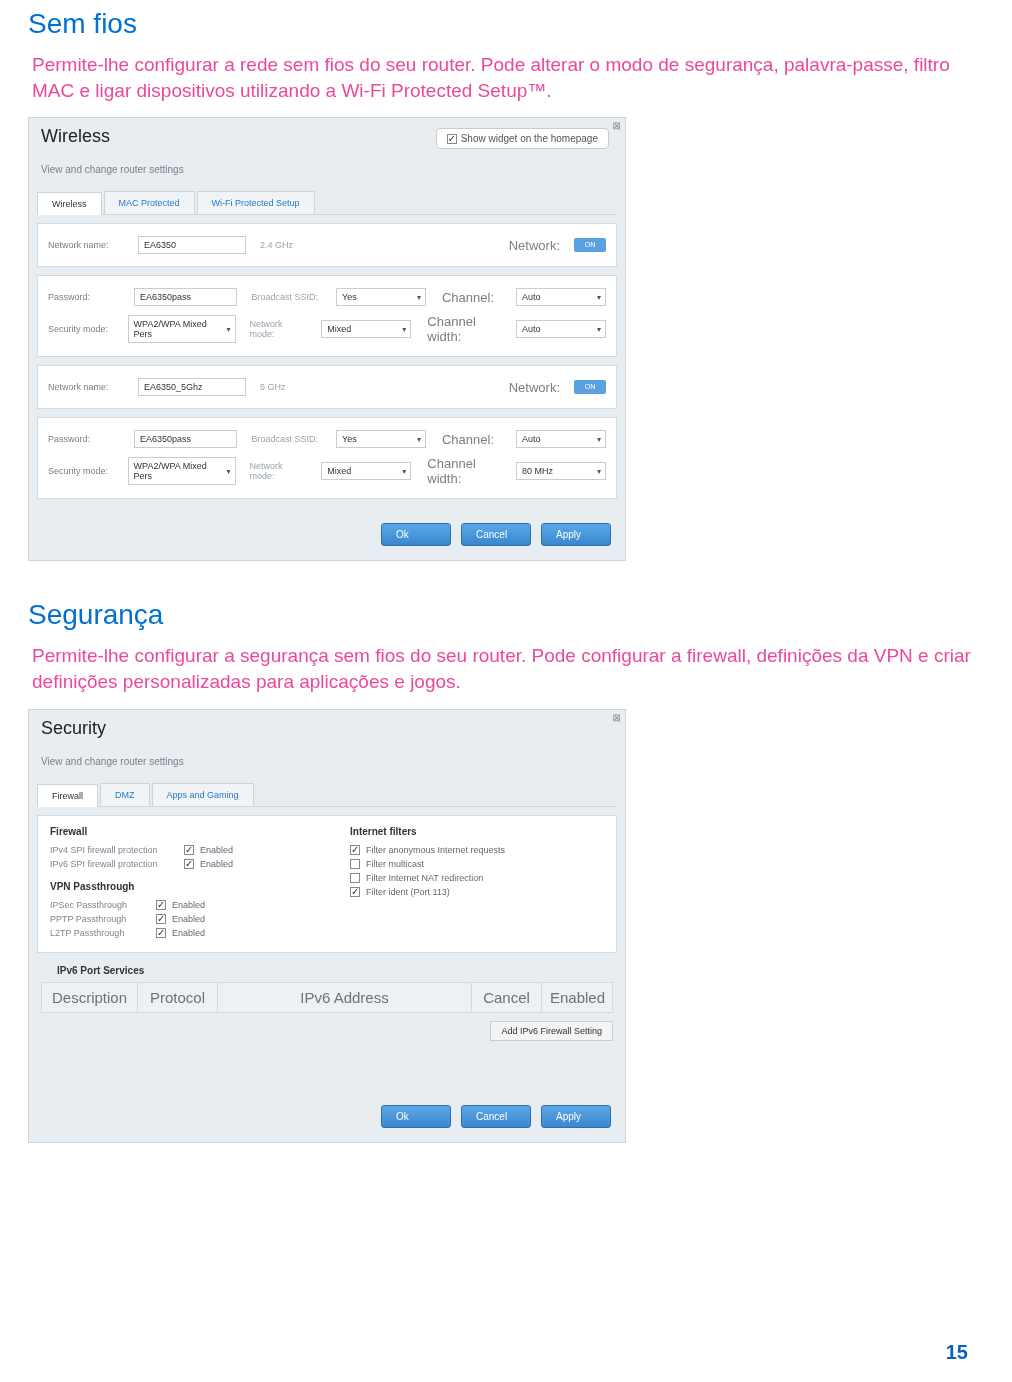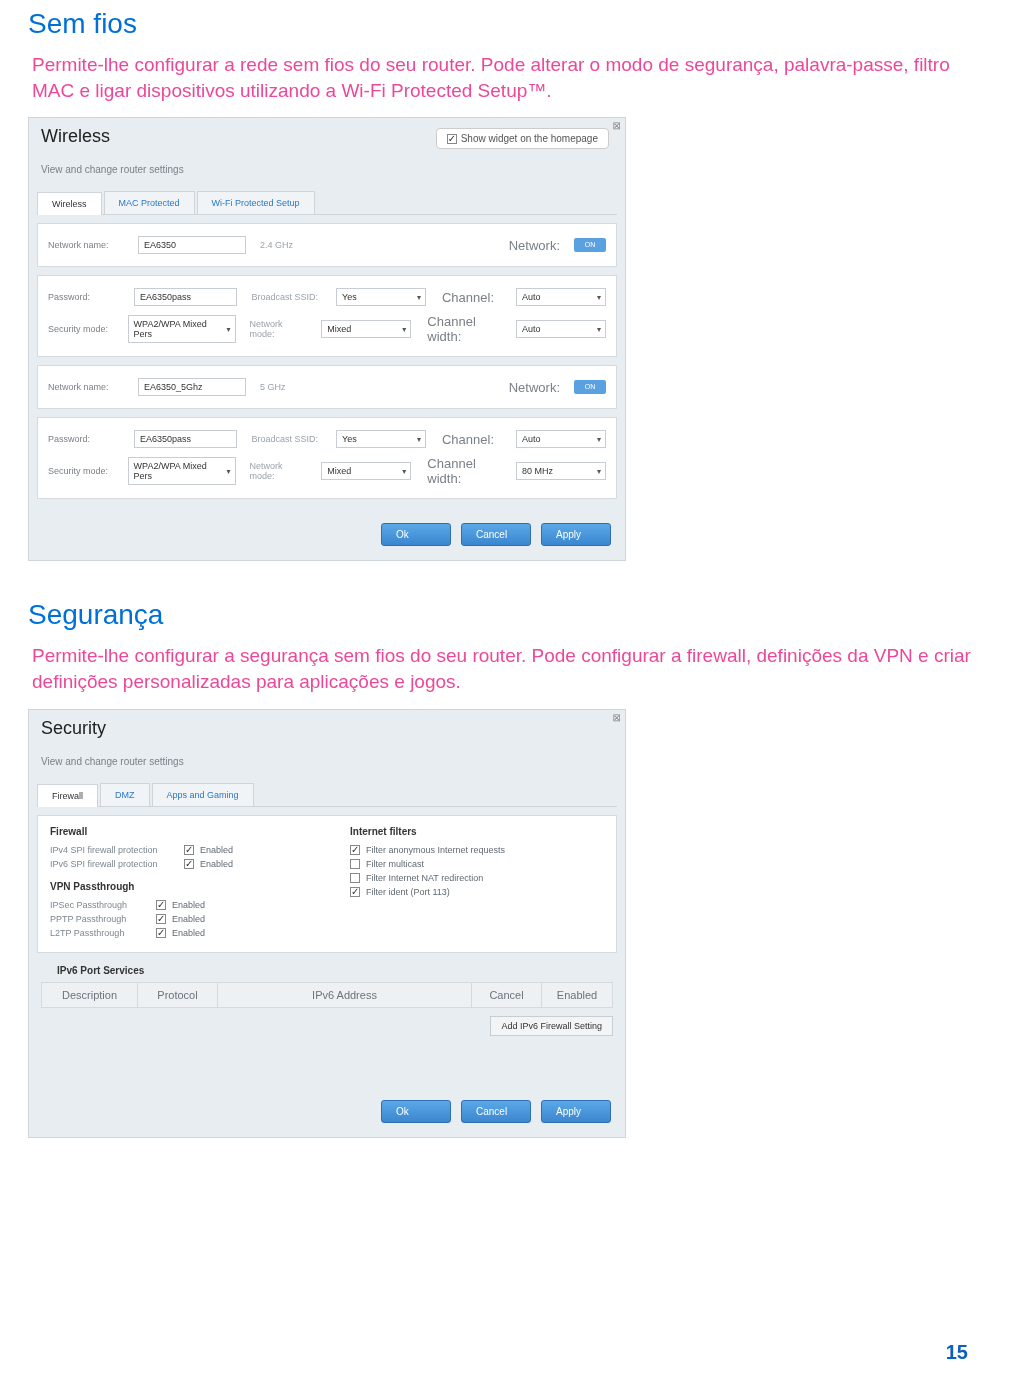--- a/index.html
+++ b/index.html
@@ -187,21 +187,21 @@
   .sec-line .lab2 { width: 128px; color: #7c8690; }
   .ipv6head {
     font-weight: bold; font-size:10px; color:#333;
     margin: 12px 12px 6px 28px;
   }
   .tbl {
     display: flex;
     margin: 0 12px;
     background: #eef1f4;
     border: 1px solid #d6dadf;
-    font-size: 11px;
+    font-size: 15px;
     color: #6b737b;
   }
   .th { padding: 6px 8px; border-right: 1px solid #d6dadf; text-align: center;}
   .th:last-child { border-right: none;}
   .th1 { width: 96px;}
   .th2 { width: 80px;}
   .th3 { flex: 1;}
   .th4 { width: 70px;}
   .th5 { width: 70px;}
   .addbtn-row { display:flex; justify-content:flex-end; margin: 8px 12px 0 0;}

